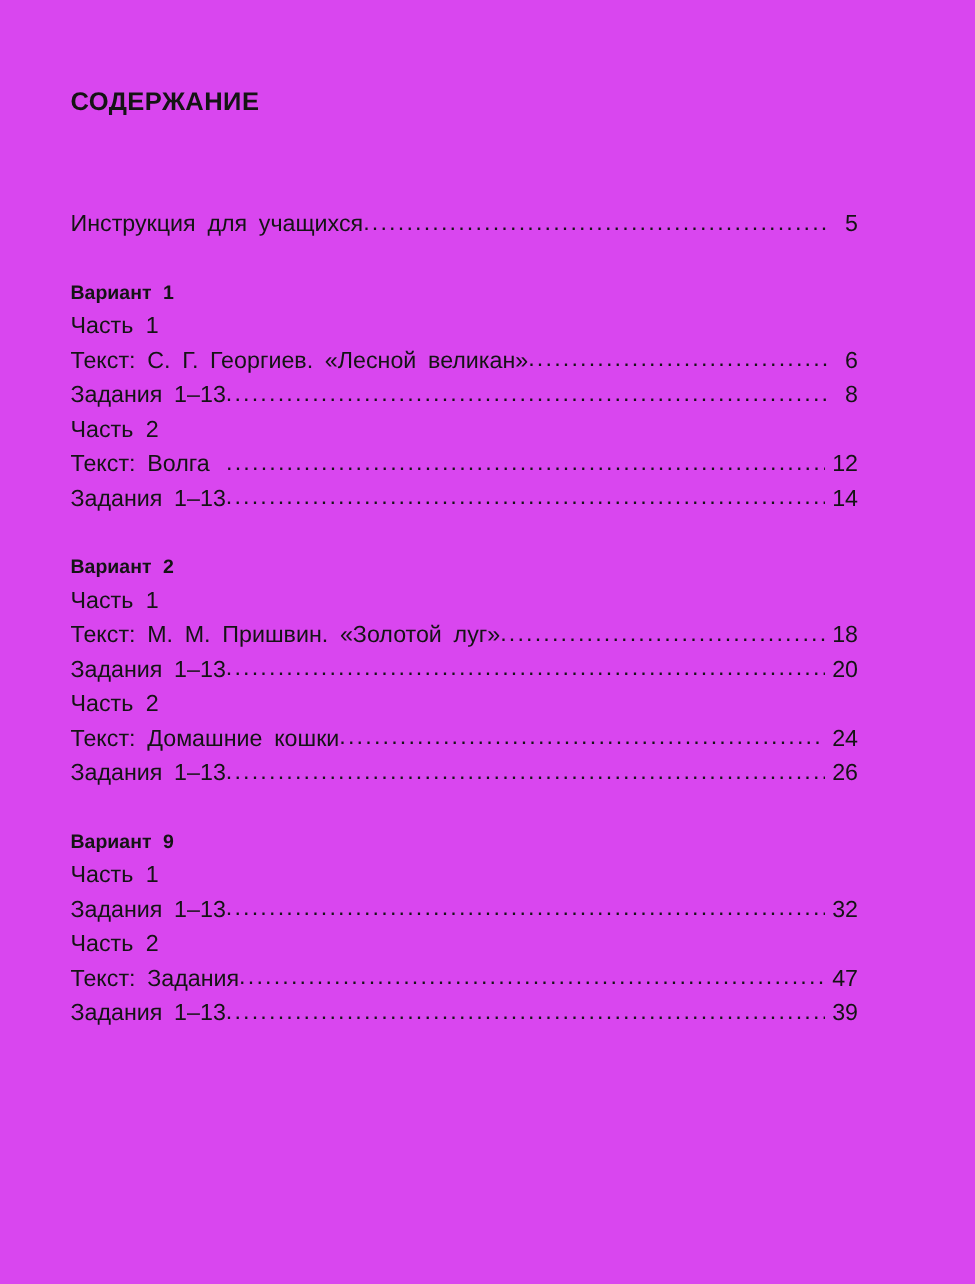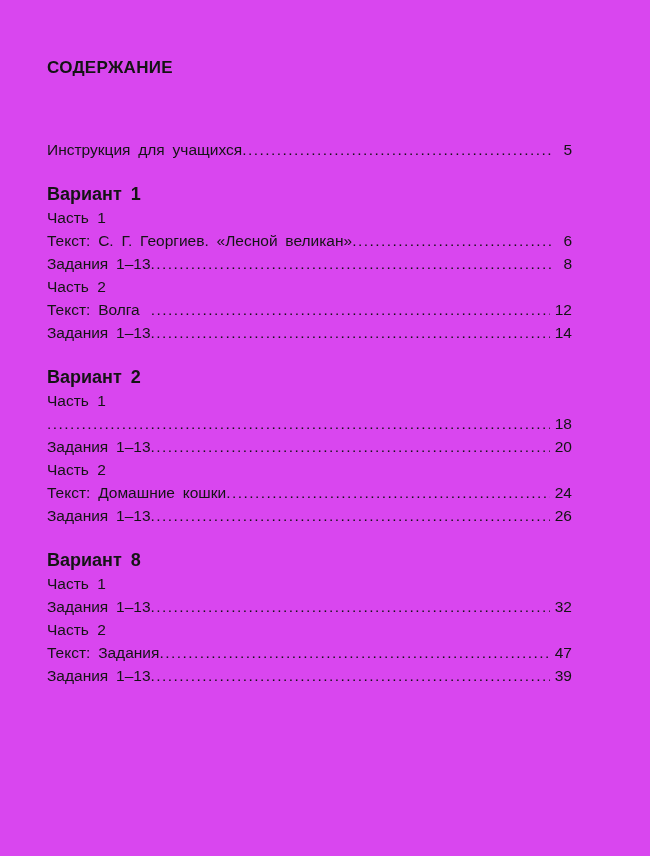--- a/index.html
+++ b/index.html
@@ -94,21 +94,21 @@
   
   .entry.gap-before .leader {
     margin-left: 11px;
   }
   .entry.gap-after .pageno {
     padding-left: 5px;
   }
 
   
   .variant-head {
-    font-size: 18px;
+    font-size: 13px;
     font-weight: bold;
     line-height: 23px;
     height: 23px;
     word-spacing: 4px;
     white-space: nowrap;
   }
 
   .block {
     margin-top: 22px;
   }
@@ -160,20 +160,21 @@
             <div class="entry gap-after">
               <span class="label">Задания  1–13</span>
               <span class="leader"></span>
               <span class="pageno">14</span>
             </div>
           </div>
           <div class="block">
             <div class="variant-head">Вариант  2</div>
             <div class="plain">Часть  1</div>
             <div class="entry gap-after">
+              <span class="label">Текст:  М. М. Пришвин.  «Золотой  луг»</span>
               <span class="leader"></span>
               <span class="pageno">18</span>
             </div>
             <div class="entry gap-after">
               <span class="label">Задания  1–13</span>
               <span class="leader"></span>
               <span class="pageno">20</span>
             </div>
             <div class="plain">Часть  2</div>
             <div class="entry gap-after">
@@ -181,21 +182,21 @@
               <span class="leader"></span>
               <span class="pageno">24</span>
             </div>
             <div class="entry gap-after">
               <span class="label">Задания  1–13</span>
               <span class="leader"></span>
               <span class="pageno">26</span>
             </div>
           </div>
           <div class="block">
-            <div class="variant-head">Вариант  8</div>
+            <div class="variant-head">Вариант  9</div>
             <div class="plain">Часть  1</div>
             <div class="entry gap-after">
               <span class="label">Задания  1–13</span>
               <span class="leader"></span>
               <span class="pageno">32</span>
             </div>
             <div class="plain">Часть  2</div>
             <div class="entry gap-after">
               <span class="label">Текст:  Задания</span>
               <span class="leader"></span>

